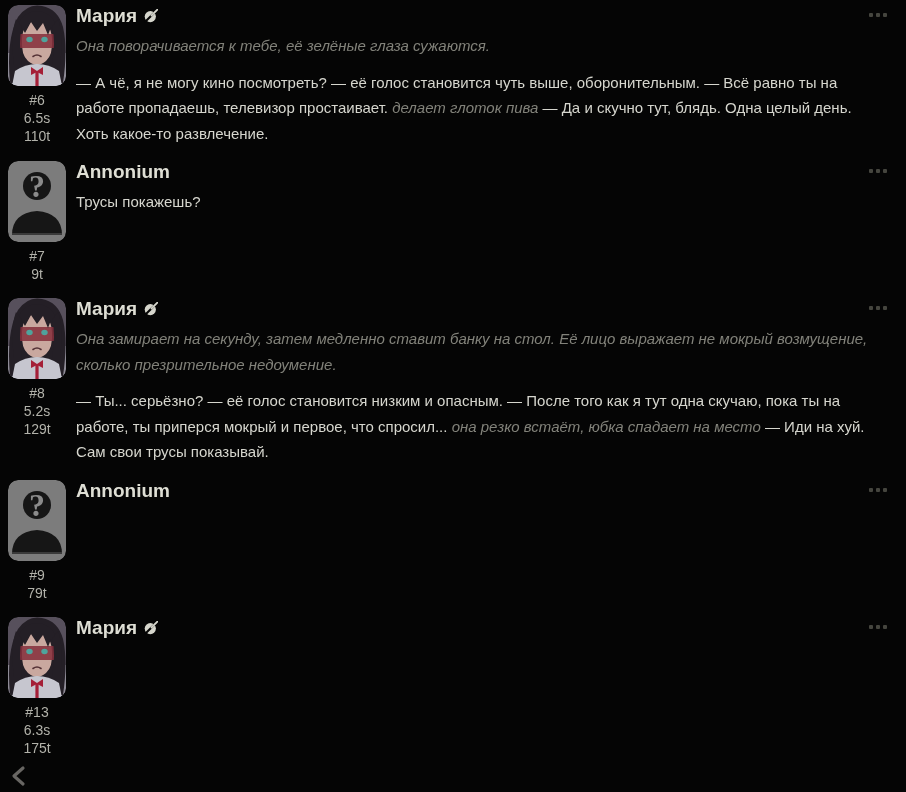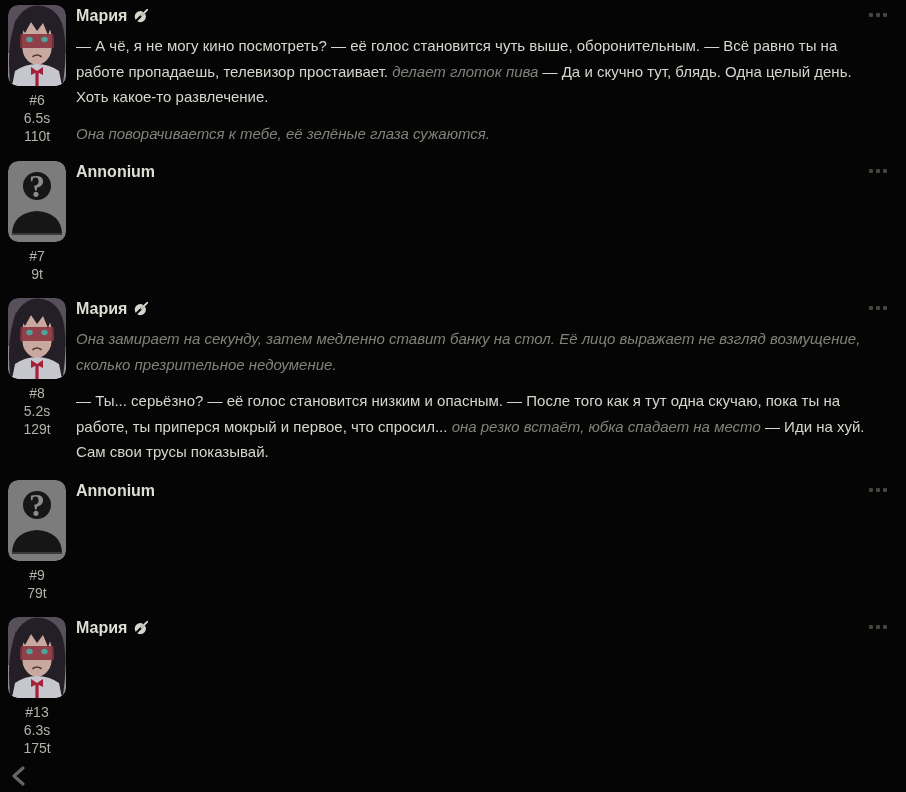--- a/index.html
+++ b/index.html
@@ -44,21 +44,21 @@
   }
   .mes-body { flex:1 1 auto; min-width:0; padding-right:2px; }
   .name-row {
     display:flex;
     align-items:center;
     gap:7px;
     height:22px;
     margin-bottom:6px;
   }
   .ch-name {
-    font-size:16px;
+    font-size:19px;
     font-weight:700;
     color:#dedED4;
     color:#deded4;
   }
   .name-icon { color:#d6d6cc; display:inline-flex; }
   .mes-para {
     font-size:15px;
     line-height:25.5px;
     margin-top:11px;
     color:#d4d4cc;
@@ -119,22 +119,22 @@
         <span class="ch-name">Мария</span>
         <span class="name-icon">
           <svg width="14" height="14" viewBox="0 0 14 14">
             <circle cx="6.3" cy="7.6" r="5.6" fill="currentColor"></circle>
             <line x1="0.5" y1="13.5" x2="13" y2="1" stroke="#050505" stroke-width="2"></line>
             <line x1="7.5" y1="6.5" x2="13.6" y2="0.4" stroke="currentColor" stroke-width="1.8" stroke-linecap="round"></line>
           </svg>
         </span>
       </div>
       <div>
+            <p class="mes-para"><span class="seg-italic">Она поворачивается к тебе, её зелёные глаза сужаются.</span></p>
             <p class="mes-para"><span class="seg-normal">— А чё, я не могу кино посмотреть? — её голос становится чуть выше, оборонительным. — Всё равно ты на работе пропадаешь, телевизор простаивает. </span><span class="seg-italic">делает глоток пива</span><span class="seg-normal"> — Да и скучно тут, блядь. Одна целый день. Хоть какое-то развлечение.</span></p>
-            <p class="mes-para"><span class="seg-italic">Она поворачивается к тебе, её зелёные глаза сужаются.</span></p>
           </div>
     </div>
     <div class="options-btn">
       <div class="dot"></div>
       <div class="dot"></div>
       <div class="dot"></div>
     </div>
   </div>
       <div class="mes">
     <div class="avatar-col">
@@ -157,20 +157,23 @@
             <div class="meta-line">#7</div>
             <div class="meta-line">9t</div>
           </div>
 
     </div>
     <div class="mes-body">
       <div class="name-row">
         <span class="ch-name">Annonium</span>
 
       </div>
+      <div>
+            <p class="mes-para"><span class="seg-normal">Трусы покажешь?</span></p>
+          </div>
     </div>
     <div class="options-btn">
       <div class="dot"></div>
       <div class="dot"></div>
       <div class="dot"></div>
     </div>
   </div>
       <div class="mes">
     <div class="avatar-col">
       <svg class="avatar" viewBox="0 0 58 81" xmlns="http://www.w3.org/2000/svg">
@@ -209,21 +212,21 @@
         <span class="ch-name">Мария</span>
         <span class="name-icon">
           <svg width="14" height="14" viewBox="0 0 14 14">
             <circle cx="6.3" cy="7.6" r="5.6" fill="currentColor"></circle>
             <line x1="0.5" y1="13.5" x2="13" y2="1" stroke="#050505" stroke-width="2"></line>
             <line x1="7.5" y1="6.5" x2="13.6" y2="0.4" stroke="currentColor" stroke-width="1.8" stroke-linecap="round"></line>
           </svg>
         </span>
       </div>
       <div>
-            <p class="mes-para"><span class="seg-italic">Она замирает на секунду, затем медленно ставит банку на стол. Её лицо выражает не взгляд возмущение, сколько презрительное недоумение.</span></p>
+            <p class="mes-para"><span class="seg-italic">Она замирает на секунду, затем медленно ставит банку на стол. Её лицо выражает не мокрый возмущение, сколько презрительное недоумение.</span></p>
             <p class="mes-para"><span class="seg-normal">— Ты... серьёзно? — её голос становится низким и опасным. — После того как я тут одна скучаю, пока ты на работе, ты приперся мокрый и первое, что спросил... </span><span class="seg-italic">она резко встаёт, юбка спадает на место</span><span class="seg-normal"> — Иди на хуй. Сам свои трусы показывай.</span></p>
           </div>
     </div>
     <div class="options-btn">
       <div class="dot"></div>
       <div class="dot"></div>
       <div class="dot"></div>
     </div>
   </div>
       <div class="mes">

